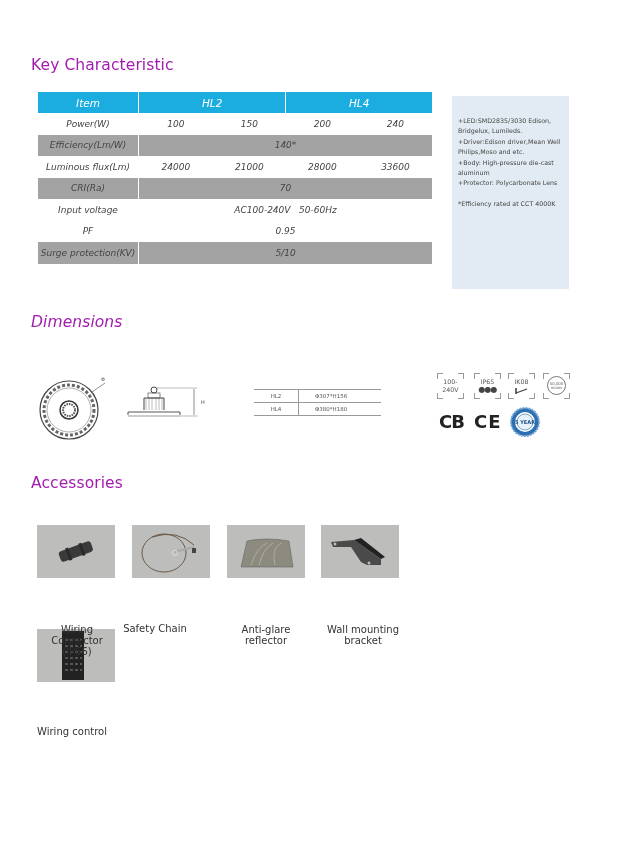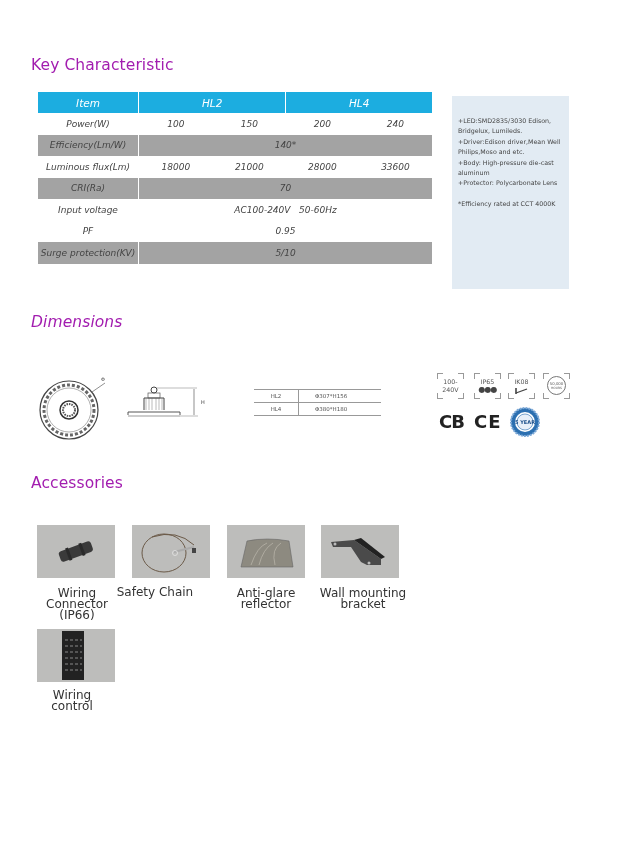--- a/index.html
+++ b/index.html
@@ -47,21 +47,21 @@
     text-align: center; line-height: 8px;
   }
   .badge .corner { position: absolute; width: 5px; height: 5px; border-color: #999; border-style: solid; }
   .badge .tl { left: 0; top: 0; border-width: 1px 0 0 1px; }
   .badge .tr { right: 0; top: 0; border-width: 1px 1px 0 0; }
   .badge .bl { left: 0; bottom: 0; border-width: 0 0 1px 1px; }
   .badge .br { right: 0; bottom: 0; border-width: 0 1px 1px 0; }
   .cert { position: absolute; top: 411px; font-weight: bold; color: #222; font-size: 18px; letter-spacing: -1px; }
   
   .acc-img { position: absolute; width: 78px; height: 53px; background: #bdbdbb; }
-  .acc-label { position: absolute; font-size: 12px; color: #333; text-align: center; line-height: 11px; }
+  .acc-label { position: absolute; font-size: 10px; color: #333; text-align: center; line-height: 11px; margin-top: 36px; }
 </style>
 </head>
 <body>
 
 <div class="section-title" style="top:56px;">Key Characteristic</div>
 
 <table class="spec-table">
   <tbody>
       <tr>
     <th>Item</th>
@@ -74,21 +74,21 @@
     <td>150</td>
     <td>200</td>
     <td>240</td>
   </tr>
   <tr class="alt">
     <td class="label">Efficiency(Lm/W)</td>
     <td colspan="4">140*</td>
   </tr>
   <tr>
     <td class="label">Luminous flux(Lm)</td>
-    <td>18000</td>
+    <td>24000</td>
     <td>21000</td>
     <td>28000</td>
     <td>33600</td>
   </tr>
   <tr class="alt">
     <td class="label">CRI(Ra)</td>
     <td colspan="4">70</td>
   </tr>
   <tr>
     <td class="label">Input voltage</td>

